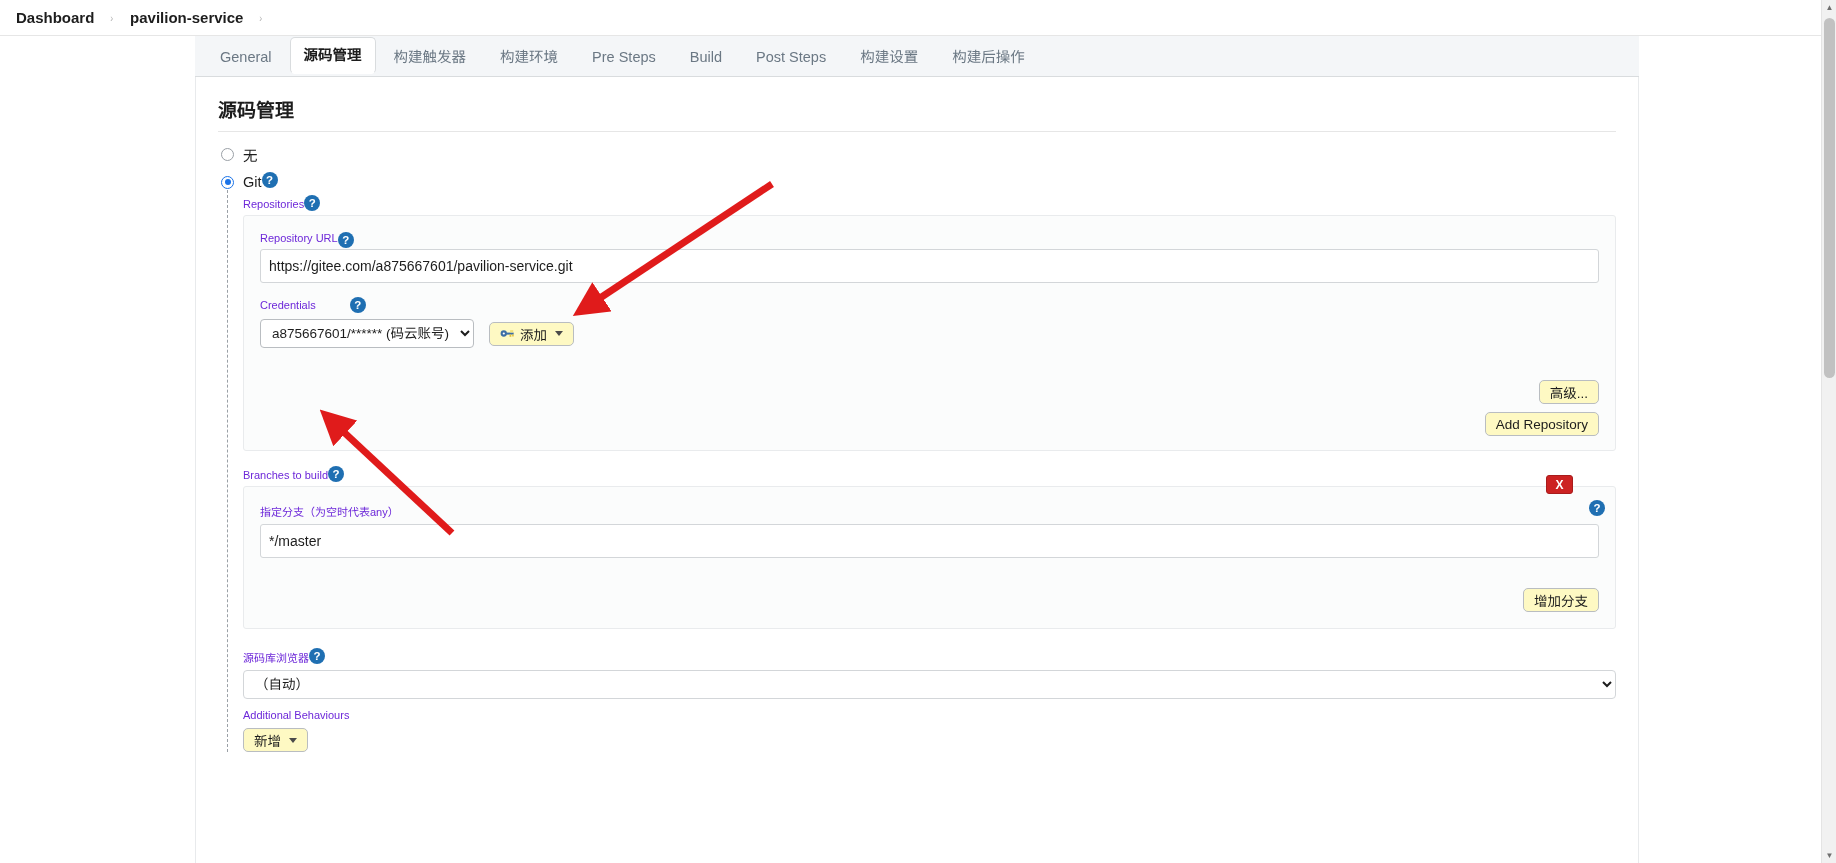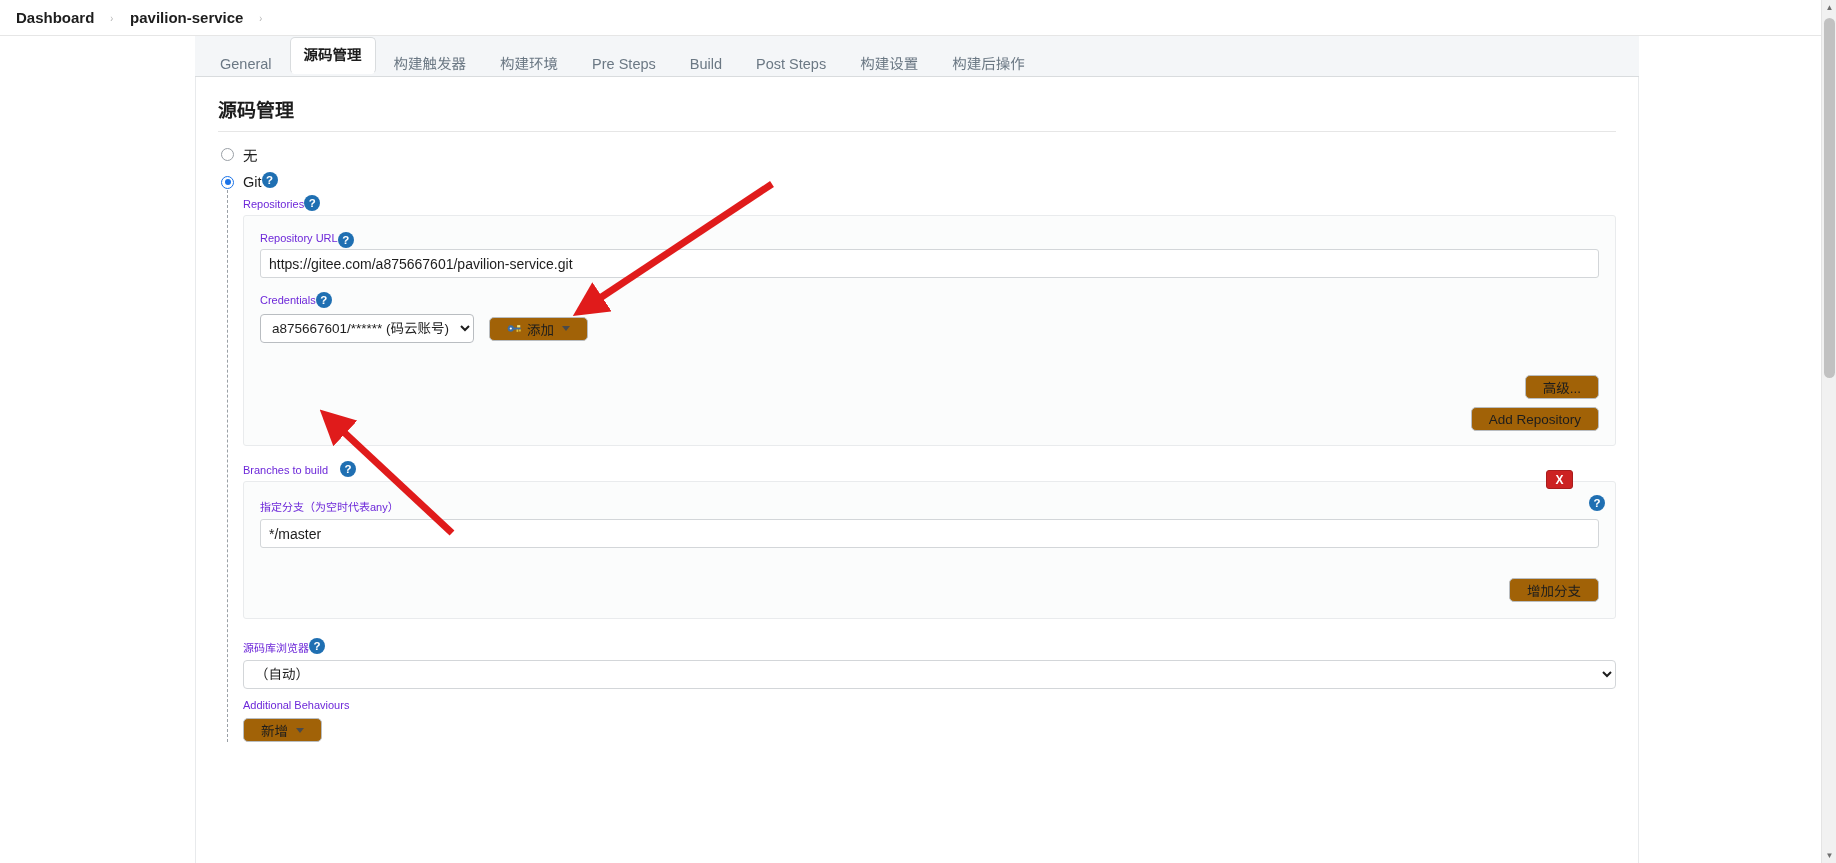--- a/index.html
+++ b/index.html
@@ -59,21 +59,21 @@
     font-size: 14.5px;
     color: #6b7884;
     padding: 9px 15px 9px;
     margin: 0 1px;
     line-height: 19px;
     white-space: nowrap;
     cursor: pointer;
     border: 1px solid transparent;
     border-radius: 5px 5px 0 0;
     position: relative;
-    top: 8px;
+    top: 1px;
   }
   .tab.active {
     background: #ffffff;
     color: #1d1d1d;
     font-weight: bold;
     border: 1px solid #d9dcde;
     border-bottom: 1px solid #ffffff;
     border-radius: 5px;
     top: 0;
     margin-bottom: 2px;
@@ -157,21 +157,21 @@
 
   .text-input {
     width: 100%;
     height: 29px;
     border: 1px solid #d3d6d9;
     border-radius: 3px;
     background: #ffffff;
     font-size: 14px;
     font-family: "Liberation Sans", sans-serif;
     color: #1d1d1d;
-    padding: 8px 8px;
+    padding: 16px 8px;
     outline: none;
   }
 
   select.select-input {
     height: 29px;
     border: 1px solid #b9bdc1;
     border-radius: 4px;
     background: #ffffff;
     font-size: 13.5px;
     font-family: "Liberation Sans", sans-serif;
@@ -180,27 +180,27 @@
     outline: none;
   }
   select.wide { width: 100%; height: 29px; border-color: #d3d6d9; }
 
   
   .btn {
     display: inline-flex;
     align-items: center;
     justify-content: center;
     gap: 5px;
-    background: #a16207;
+    background: #fef9c3;
     border: 1px solid #b9bdc1;
     border-radius: 5px;
     font-size: 13.5px;
     font-family: "Liberation Sans", sans-serif;
     color: #1d1d1d;
-    padding: 6px 17px;
+    padding: 6px 10px;
     height: 24px;
     cursor: pointer;
     white-space: nowrap;
   }
   .caret {
     display: inline-block;
     width: 0; height: 0;
     border-left: 4px solid transparent;
     border-right: 4px solid transparent;
     border-top: 5px solid #4a4a4a;
@@ -329,21 +329,21 @@
       <div class="box" style="padding-bottom:14px;">
 
         
         <div class="row-between">
           <div class="field-label" style="margin-top:2px;">Repository URL</div>
           <span class="help">?</span>
         </div>
         <input class="text-input" type="text" value="https://gitee.com/a875667601/pavilion-service.git" style="">
 
         
-        <div class="row-between" style="margin-top:14px;">
+        <div class="row-between" style="margin-top:14px;gap:34px;">
           <div class="field-label" style="margin:0;">Credentials</div>
           <span class="help">?</span>
         </div>
 
         <div style="display:flex; align-items:center; gap:15px; margin-top:6px;">
           <select class="select-input" style="width:214px;">
             <option selected="">a875667601/****** (码云账号)</option>
             <option>- 无 -</option>
           </select>
 
@@ -370,21 +370,21 @@
 
         
         <div class="btn-row-right" style="margin-top:8px;">
           <button class="btn">
             <span>Add Repository</span>
           </button>
         </div>
       </div>
 
       
-      <div class="row-between" style="padding-right:4px; margin-top:10px;gap:12px;">
+      <div class="row-between" style="padding-right:4px; margin-top:10px;">
         <div class="field-label">Branches to build</div>
         <span class="help">?</span>
       </div>
 
       <div class="box" style="padding-top:16px;">
 
         
         <div style="position:absolute; right:42px; top:-12px;">
           <div class="del-x">
             <span>X</span>

